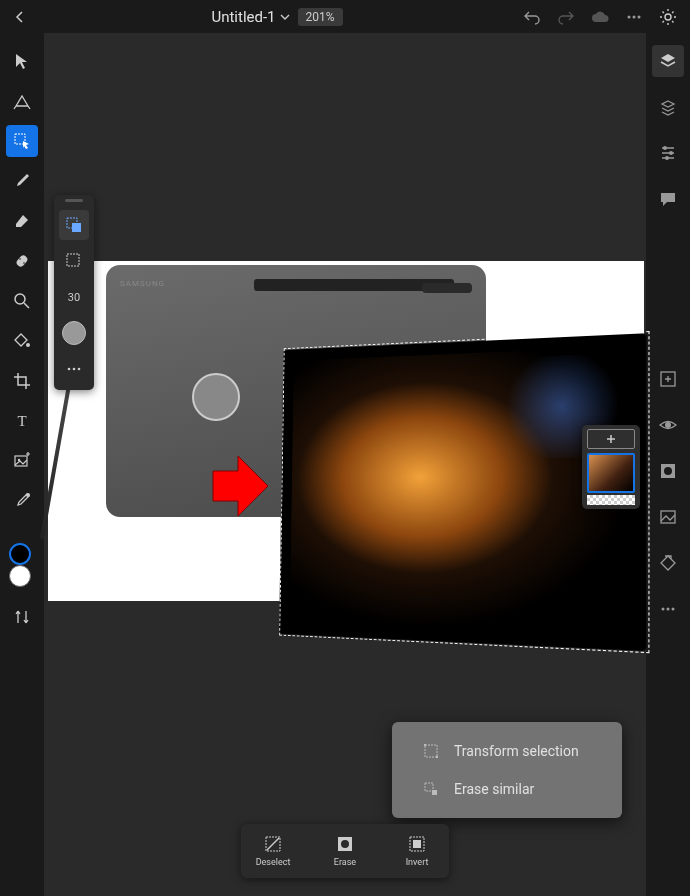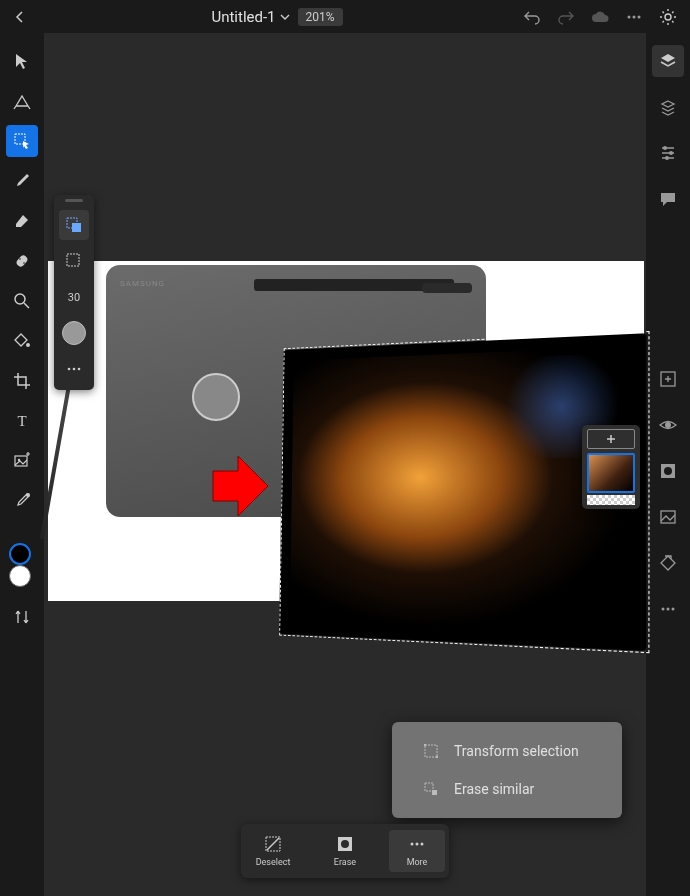--- a/index.html
+++ b/index.html
@@ -363,23 +363,22 @@
   </div>
   <div class="bottom-item">
     <span class="bottom-icon">
         <svg width="18" height="18" viewBox="0 0 18 18">
           <rect x="2" y="2" width="14" height="14" fill="#ccc"></rect>
           <circle cx="9" cy="9" r="4" fill="#2a2a2a"></circle>
         </svg>
       </span>
     <span>Erase</span>
   </div>
-  <div class="bottom-item selected">
+  <div class="bottom-item">
     <span class="bottom-icon">
         <svg width="18" height="18" viewBox="0 0 18 18">
-          <circle cx="4" cy="9" r="1.5" fill="#ccc"></circle>
-          <circle cx="9" cy="9" r="1.5" fill="#ccc"></circle>
-          <circle cx="14" cy="9" r="1.5" fill="#ccc"></circle>
-        </svg>
-      </span>
-    <span>More</span>
+          <rect x="2" y="2" width="14" height="14" stroke="#ccc" stroke-dasharray="2 1" fill="none"></rect>
+          <rect x="5" y="5" width="8" height="8" fill="#ccc"></rect>
+        </svg>
+      </span>
+    <span>Invert</span>
   </div>
 </div>
 
 </body></html>

